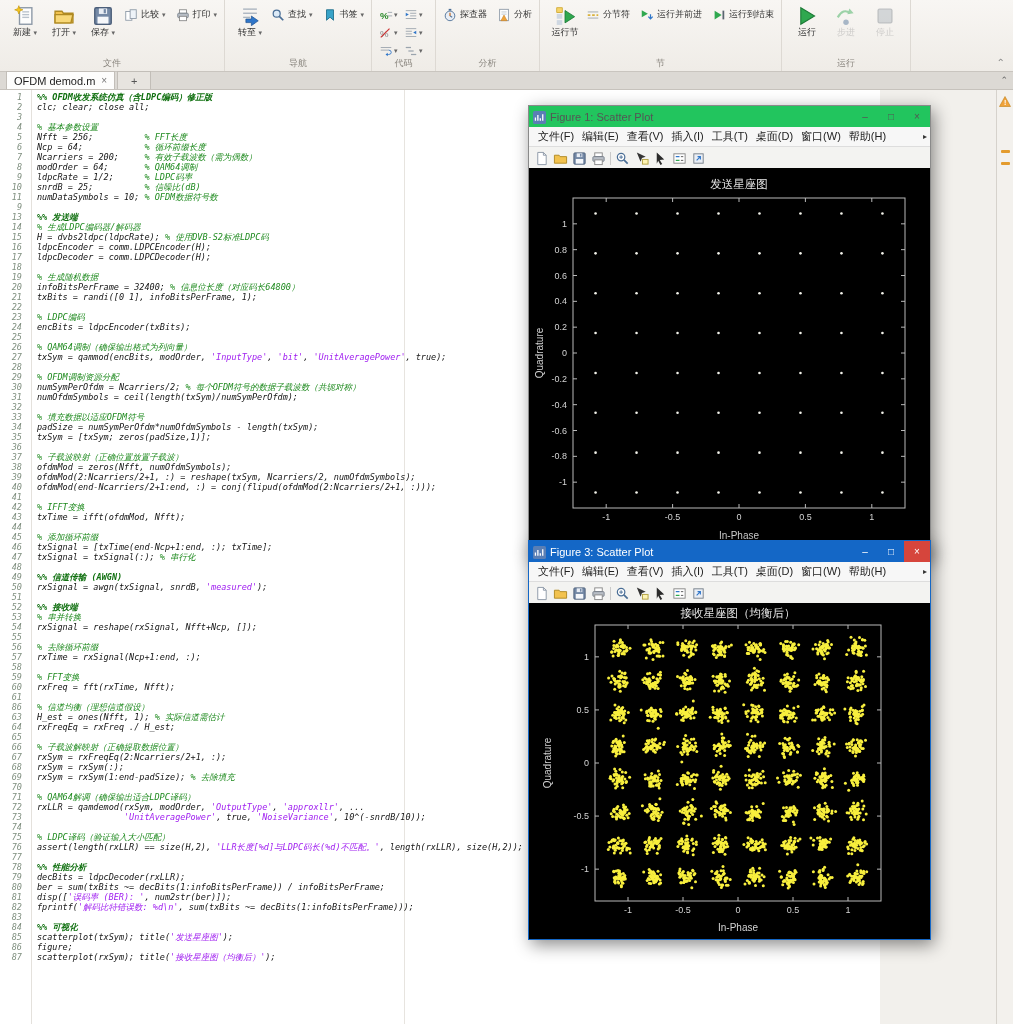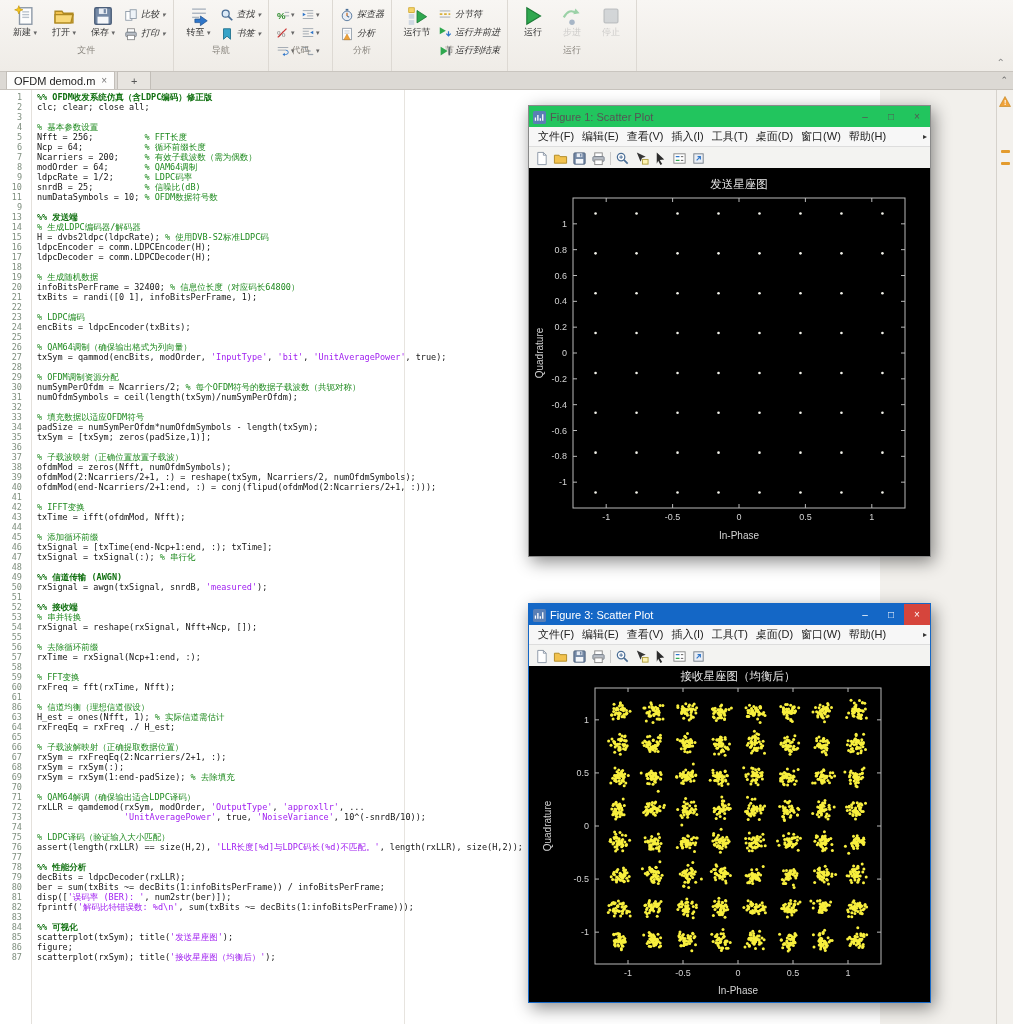--- a/index.html
+++ b/index.html
@@ -4,49 +4,49 @@
 <style>
   html,body{margin:0;padding:0;}
   body{width:1013px;height:1024px;position:relative;overflow:hidden;
        font-family:"Liberation Sans",sans-serif;background:#f2f0ec;}
   
   #ribbon{position:absolute;left:0;top:0;width:1013px;height:72px;
           background:linear-gradient(#f8f6f3,#efece7);border-bottom:1px solid #c9c5bf;
           display:flex;box-sizing:border-box;}
   .rb-group{position:relative;height:100%;border-right:1px solid #ddd9d3;
             display:flex;gap:3px;padding:3px 7px 13px 7px;box-sizing:border-box;}
-  .rb-group-label{position:absolute;bottom:14px;left:0;right:0;text-align:center;
+  .rb-group-label{position:absolute;bottom:1px;left:0;right:0;text-align:center;
                   font-size:9px;color:#8a867f;}
   .rb-big{width:36px;display:flex;flex-direction:column;align-items:center;
           font-size:9px;color:#333;padding-top:2px;cursor:default;}
   .rb-big .icon{width:22px;height:22px;}
   .rb-big .icon svg{width:100%;height:100%;}
   .rb-big .lbl{text-align:center;line-height:10px;white-space:nowrap;}
-  .rb-small-col{display:flex;flex-direction:column;gap:4px;padding-top:4px;font-style:italic;}
+  .rb-small-col{display:flex;flex-direction:row;gap:10px;padding-top:4px;}
   .rb-small{display:flex;align-items:center;gap:3px;font-size:9px;color:#333;height:15px;white-space:nowrap;}
   .rb-small .icon{width:14px;height:14px;}
   .rb-small .icon svg{width:100%;height:100%;}
   .rb-icon-grid{display:grid;grid-template-columns:repeat(2,24px);grid-auto-rows:17px;gap:1px;padding-top:3px;}
   .rb-tool{display:flex;align-items:center;gap:1px;}
   .rb-tool .icon{width:14px;height:14px;}
   .rb-tool .icon svg{width:100%;height:100%;}
   .caret{font-size:7px;color:#666;}
   .disabled{opacity:.45;}
   .disabled .lbl{color:#9a9a9a;}
   #ribbon-collapse{position:absolute;right:8px;bottom:3px;font-size:10px;color:#888;}
   
   #tabbar{position:absolute;left:0;top:72px;width:1013px;height:18px;background:#dcd9d4;
           border-bottom:1px solid #c6c2bc;display:flex;align-items:flex-end;padding-left:6px;box-sizing:border-box;}
   .tab{display:flex;align-items:center;gap:6px;height:17px;padding:0 7px;background:#fdfdfc;
        border:1px solid #c2beb8;border-bottom:none;font-size:11px;color:#222;}
   .tab-close{color:#777;font-size:10px;cursor:default;}
   .newtab{width:18px;justify-content:center;background:#e7e4df;color:#555;margin-left:2px;}
   #tab-corner{position:absolute;right:5px;top:3px;font-size:9px;color:#666;}
   
-  #editor{position:absolute;left:0;top:90px;width:880px;bottom:0;background:#ffffff;overflow:hidden;}
+  #editor{position:absolute;left:0;top:90px;width:880px;bottom:0;background:#ffffff;overflow:hidden;font-style:italic;}
   #gutter-line{position:absolute;left:31px;top:0;bottom:0;width:1px;background:#e4e1dc;}
   #col-guide{position:absolute;left:404px;top:0;bottom:0;width:1px;background:#e7e4df;}
   #code-lines{position:absolute;left:0;top:2px;right:0;
               font-family:"DejaVu Sans Mono",monospace;font-size:8.5px;}
   .code-line{height:10px;line-height:10px;white-space:pre;}
   .ln{display:inline-block;width:22px;text-align:right;padding-right:9px;color:#7f8f7f;}
   .code{padding-left:6px;}
   .tk-s{color:#107010;font-weight:bold;}
   .tk-c{color:#1e8a1e;}
   .tk-t{color:#141414;}
@@ -55,21 +55,21 @@
   #indicator-strip{position:absolute;right:0;top:90px;width:16px;bottom:0;
                    background:#f3f1ed;border-left:1px solid #d6d2cc;}
   #warn-icon{width:12px;height:11px;margin:3px auto 0 auto;}
   .mark{width:9px;height:3px;border-radius:1px;margin:0 auto;background:#e39b2d;}
   .mark.m1{margin-top:46px;}
   .mark.m2{margin-top:9px;}
   
   .figure-window{position:absolute;width:403px;background:#000;border:1px solid #8a8a8a;
                  box-shadow:3px 5px 16px rgba(0,0,0,.45);box-sizing:border-box;z-index:10;}
   #fig1{left:528px;top:105px;height:452px;}
-  #fig3{left:528px;top:603px;height:400px;border-color:#1467c6;}
+  #fig3{left:528px;top:540px;height:400px;border-color:#1467c6;}
   .fig-titlebar{height:21px;display:flex;align-items:center;padding-left:4px;background:#22c55e;color:#555;}
   #fig3 .fig-titlebar{background:#1467c6;color:#fff;}
   .fig-icon{width:13px;height:13px;margin-right:4px;}
   .fig-icon svg{width:100%;height:100%;}
   .fig-title{flex:1;font-size:11px;white-space:nowrap;overflow:hidden;}
   .winbtn{width:26px;height:21px;display:flex;align-items:center;justify-content:center;font-size:10px;cursor:default;}
   #fig3 .winbtn.close{background:#d6453c;color:#fff;}
   .fig-menubar{height:19px;background:#f7f7f7;border-bottom:1px solid #ddd;display:flex;
                align-items:center;padding:0 5px;font-size:11px;color:#222;position:relative;}
   .menu-item{padding:0 4px;white-space:nowrap;}

